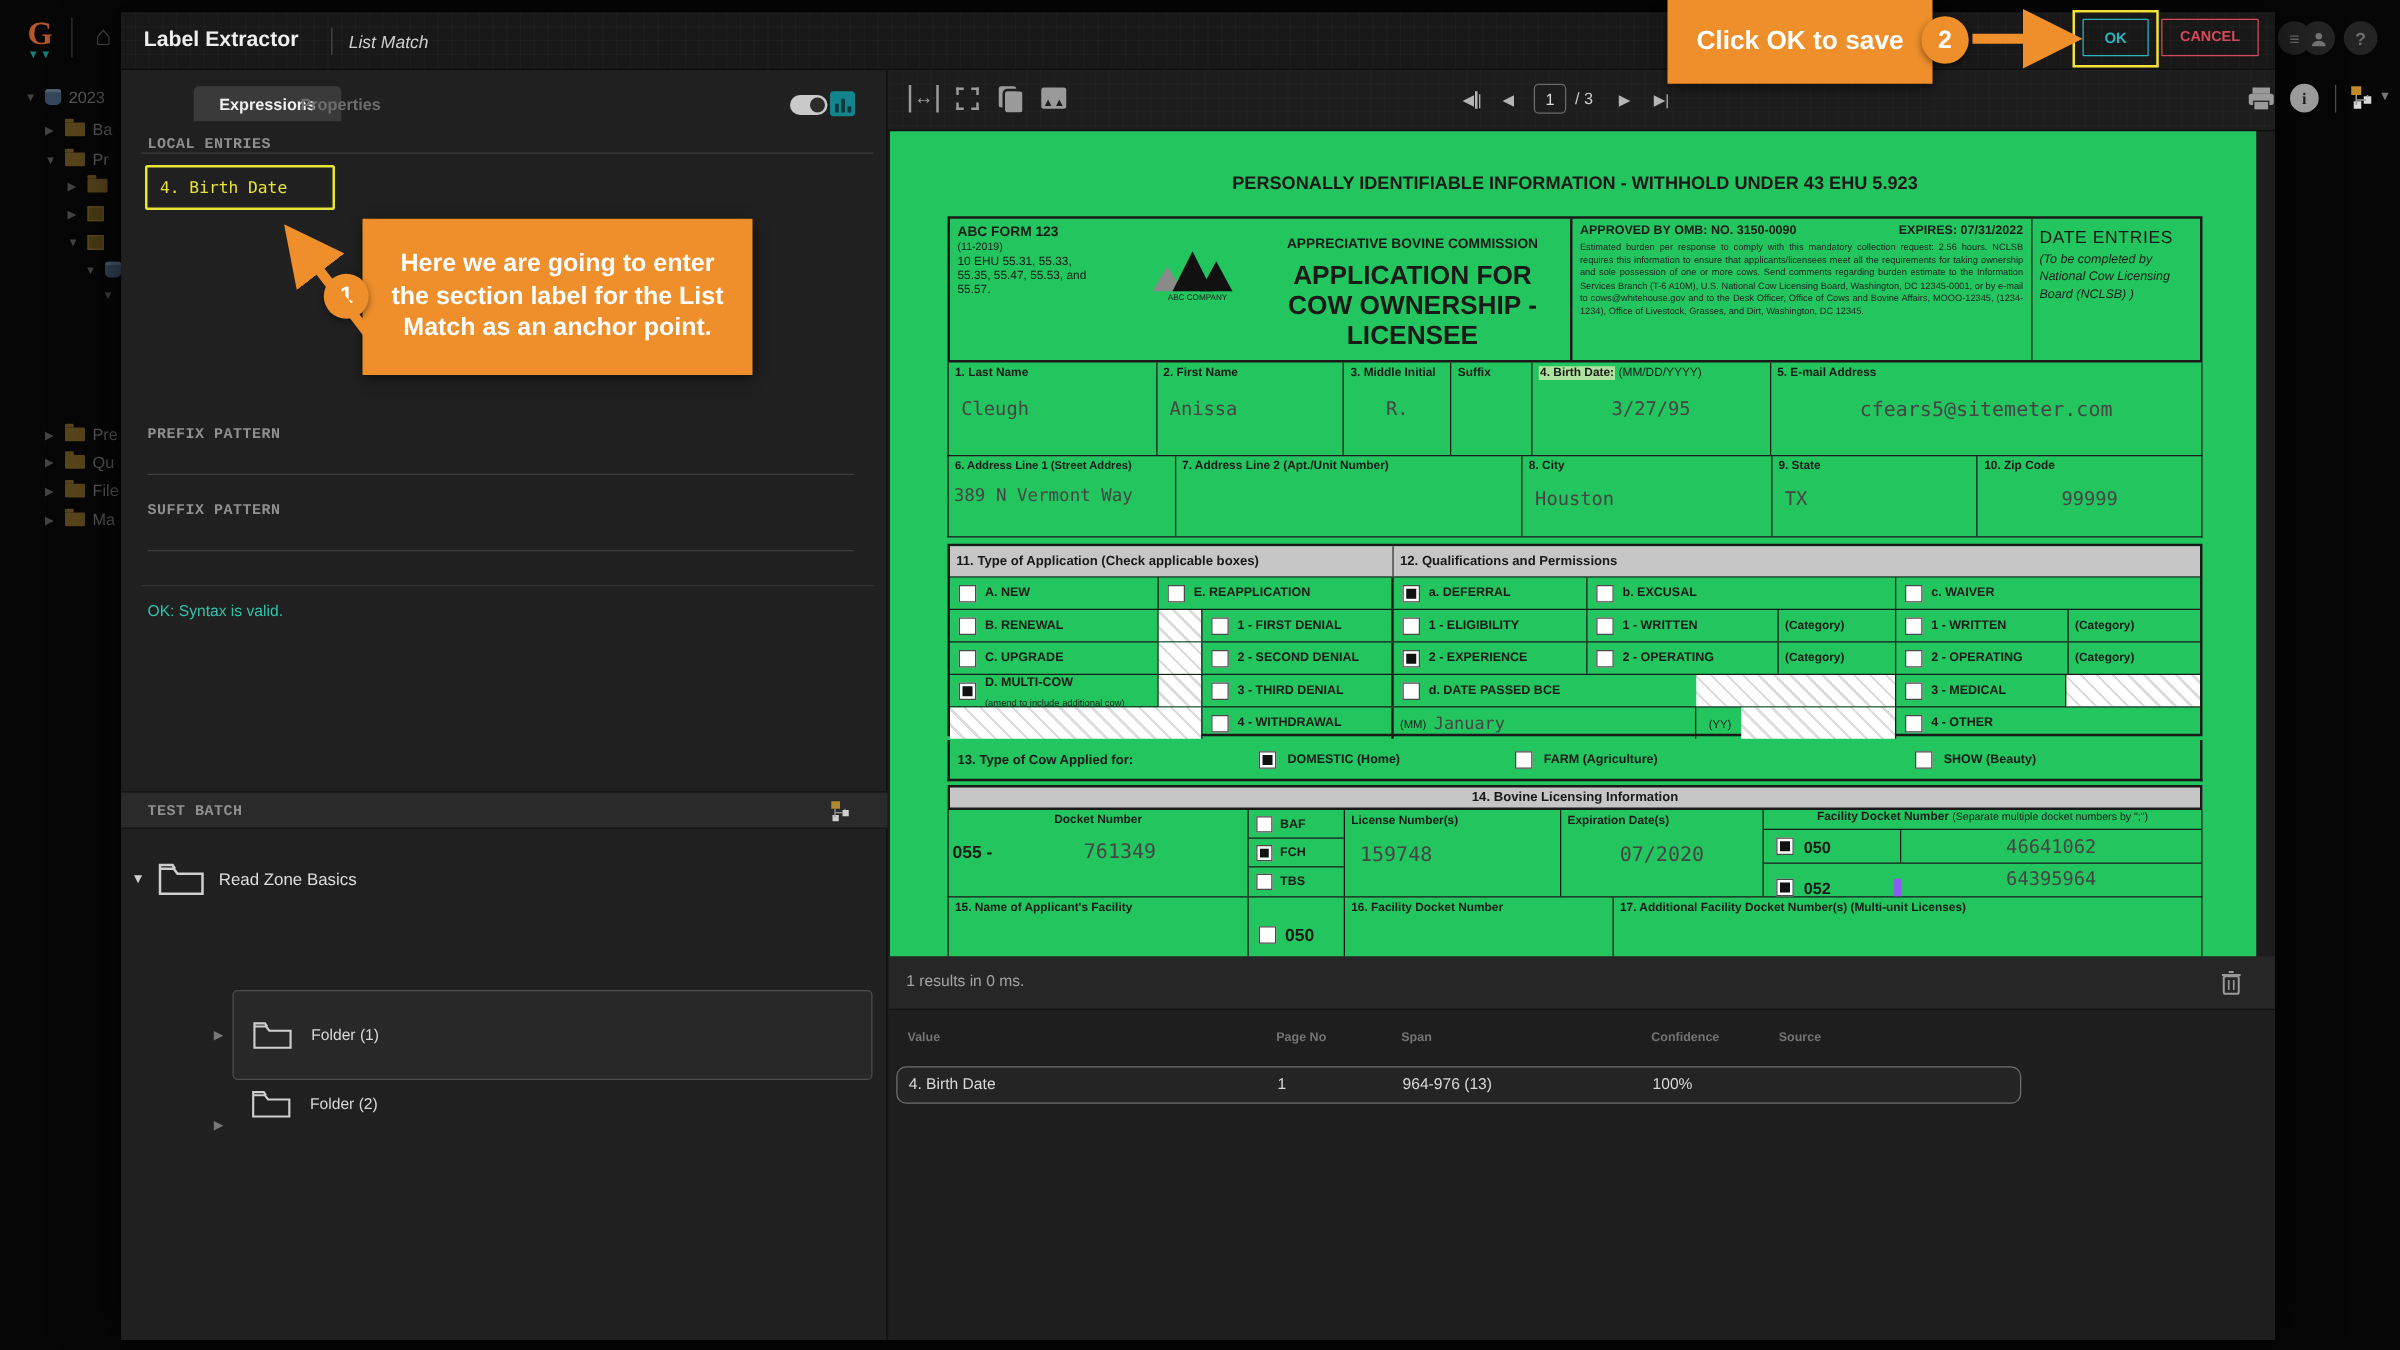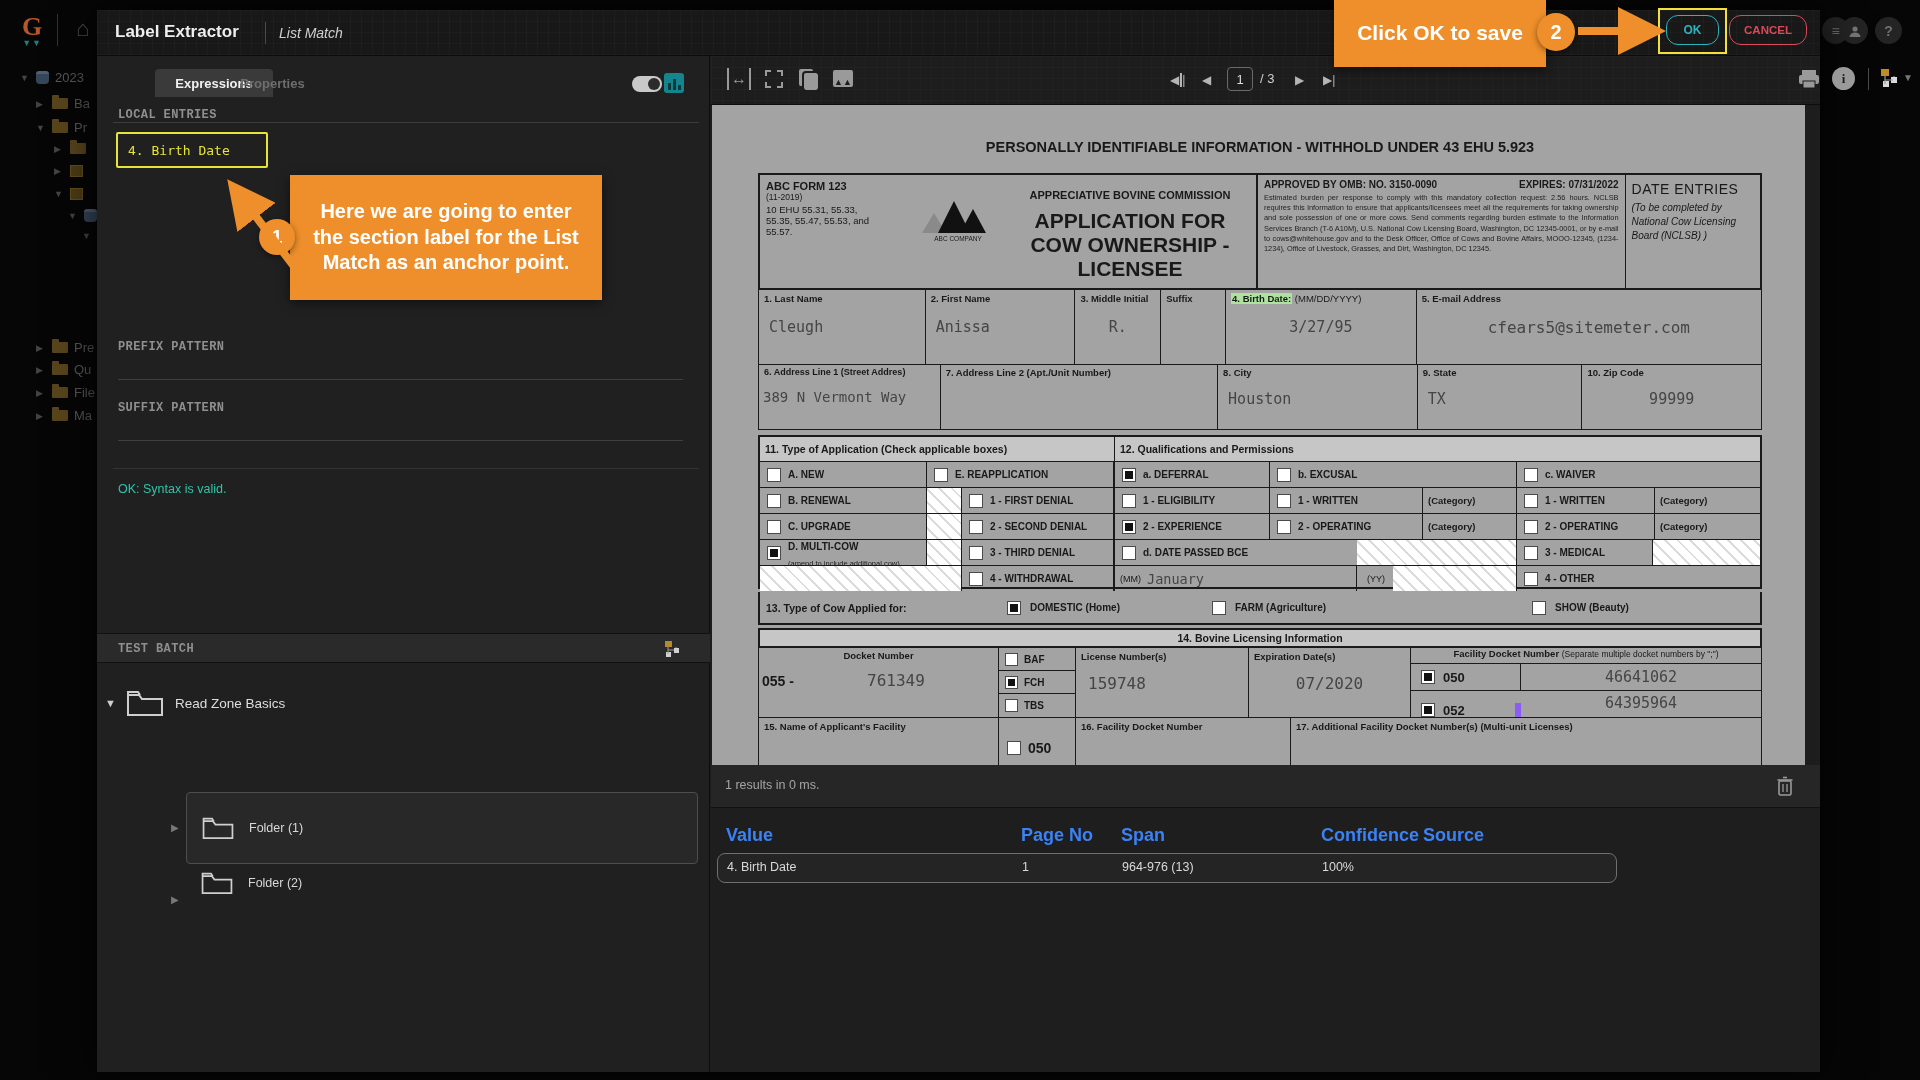--- a/index.html
+++ b/index.html
@@ -22,21 +22,21 @@
   .i-pkg { width:13px; height:12px; background:#8a6a23; border:1px solid #b08c33; flex:none; }
   .circle-ic { width:27px; height:27px; border-radius:50%; background:#242424; color:#6f6f6f; display:flex; align-items:center; justify-content:center; font-weight:bold; font-size:14px; }
 
   
   .modal { position:absolute; left:97px; top:10px; width:1723px; height:1062px; background:#1d1d1d; box-shadow:0 0 40px rgba(0,0,0,.8); }
   .modal-header { position:absolute; left:0; top:0; width:100%; height:46px; background:#181818;
     background-image:linear-gradient(rgba(255,255,255,.025) 1px, transparent 1px), linear-gradient(90deg, rgba(255,255,255,.025) 1px, transparent 1px);
     background-size:11px 11px; border-bottom:1px solid #0c0c0c; }
   .m-title { font-size:17px; font-weight:bold; color:#eee; }
   .m-sub { font-size:14px; font-style:italic; color:#cfcfcf; }
-  .btn { border-radius:12px; font-weight:bold; text-align:center; background:transparent; cursor:pointer; display:flex; align-items:center; justify-content:center; }
+  .btn { border-radius:1px; font-weight:bold; text-align:center; background:transparent; cursor:pointer; display:flex; align-items:center; justify-content:center; }
   .hl-yellow { border:2px solid #f3e13a; }
 
   
   .tab { position:absolute; height:28px; display:flex; align-items:center; justify-content:center; font-size:13px; font-weight:bold; border-radius:4px 4px 0 0; }
   .tab.active { background:#3a3a3a; color:#f0f0f0; }
   .tab.inactive { color:#6e6e6e; }
   .sec-lbl { font-size:12px; font-weight:bold; color:#8f8f8f; letter-spacing:.4px;font-family:Liberation Mono, monospace; }
   .entry-box { border:2px solid #e8e337; border-radius:2px; display:flex; align-items:center; padding-left:10px; }
   .entry-box span { color:#e8e337; font-size:13px; }
   .input-line { border-bottom:1px solid #3f3f3f; }
@@ -49,25 +49,25 @@
   .frow-box { border:1px solid #4e4e4e; border-radius:4px; background:#282828; }
 
   
   .viewer-tb { position:absolute; background-image:linear-gradient(rgba(255,255,255,.02) 1px, transparent 1px), linear-gradient(90deg, rgba(255,255,255,.02) 1px, transparent 1px); background-size:11px 11px; }
   .vt-ic { color:#9a9a9a; }
   .pager-num { width:26px; height:24px; border:1px solid #6a6a6a; border-radius:4px; background:transparent; color:#ddd; text-align:center; font-size:13px; font-family:"Liberation Sans",sans-serif; }
   .pg-arrow { color:#b5b5b5; font-size:12px; }
 
   
   .res-row-box { border:1px solid #6f6f6f; border-radius:8px; background:#242424; }
-  .res-h { color:#3b82f6; font-size:18px; font-weight:bold; }
+  .res-h { color:#737373; font-size:10px; font-weight:bold; }
   .res-c { color:#d9d9d9; font-size:12.5px; }
 
   
-  .page { position:absolute; left:712px; top:105px; width:1093px; height:660px; background:#a3a3a3; color:#191919; overflow:hidden; }
+  .page { position:absolute; left:712px; top:105px; width:1093px; height:660px; background:#22c55e; color:#191919; overflow:hidden; }
   .fsec { position:absolute; left:46px; width:1004px; border:1.5px solid #1a1a1a; }
   .frow { display:flex; height:100%; }
   .fc { border-right:1px solid #1a1a1a; position:relative; }
   .fc:last-child { border-right:none; }
   .cl { font-size:9.5px; font-weight:bold; padding:3px 0 0 5px; white-space:nowrap; }
   .cv { font-size:15px; color:#454545; }
   .hatch { background:repeating-linear-gradient(45deg,#ffffff 0 7px,#dcdcdc 7px 9px); }
   .band { background:#c6c6c6; font-weight:bold; font-size:10.5px; display:flex; align-items:center; }
   .cb { width:14px; height:14px; border:1.5px solid #4a4a4a; background:#fff; flex:none; position:relative; }
   .cb.checked::after { content:""; position:absolute; inset:2px; background:#111; }

